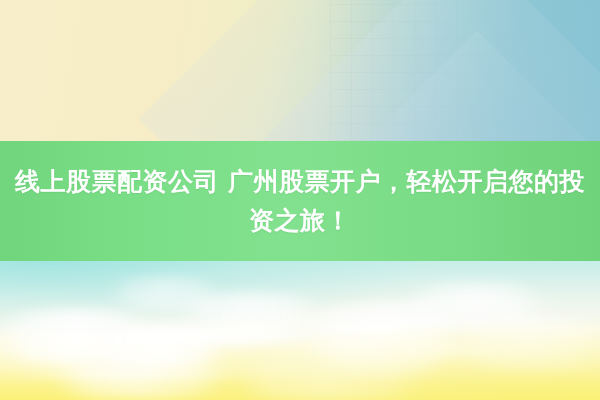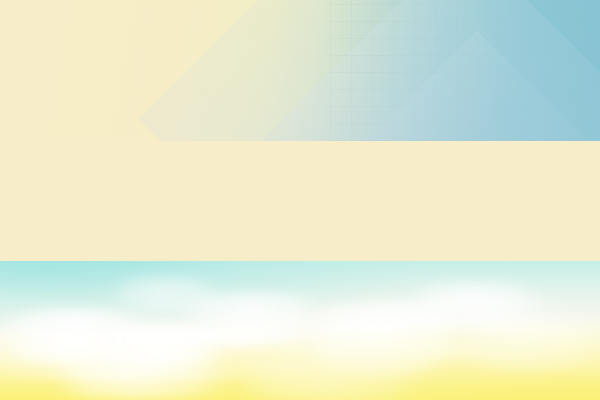--- a/index.html
+++ b/index.html
@@ -185,20 +185,23 @@
 <div id="banner">
 
   <div class="top-zone">
     <div class="chev chev-a"></div>
     <div class="chev chev-b"></div>
     <div class="chev chev-c"></div>
     <div class="top-grid"></div>
     <div class="top-wash"></div>
   </div>
 
+  <div class="headline-band">
+    <div class="headline-text">线上股票配资公司 广州股票开户，轻松开启您的投资之旅！</div>
+  </div>
 
   <div class="sky-zone">
     <div class="sky-cool"></div>
     <div class="cloud c9"></div>
     <div class="cloud c3"></div>
     <div class="cloud c5"></div>
     <div class="cloud c1"></div>
     <div class="cloud c2"></div>
     <div class="cloud c4"></div>
     <div class="cloud c6"></div>

